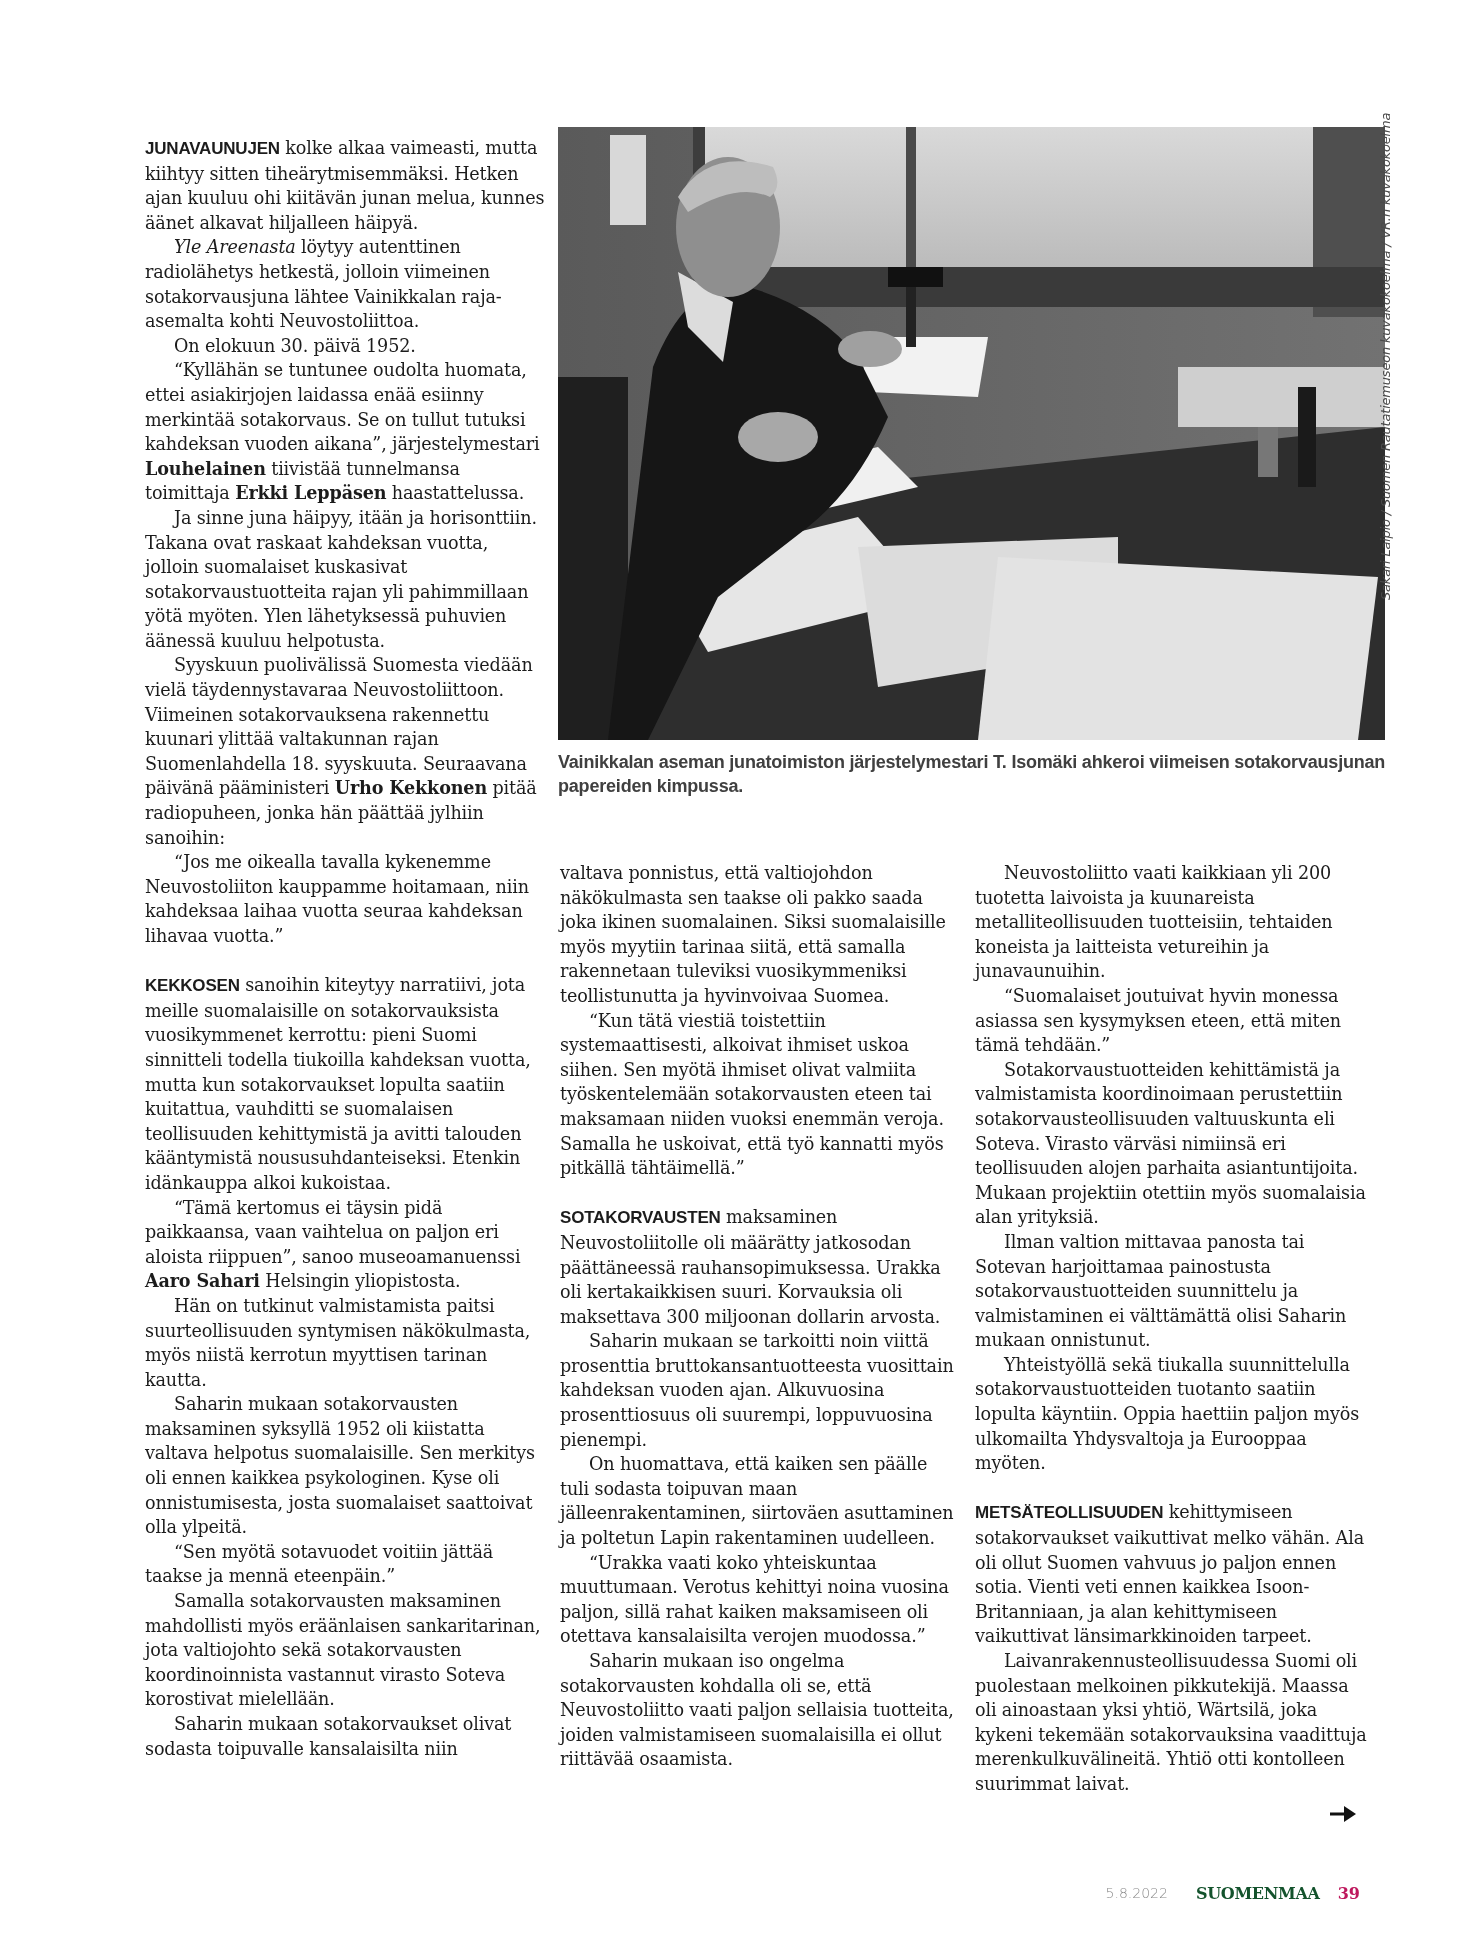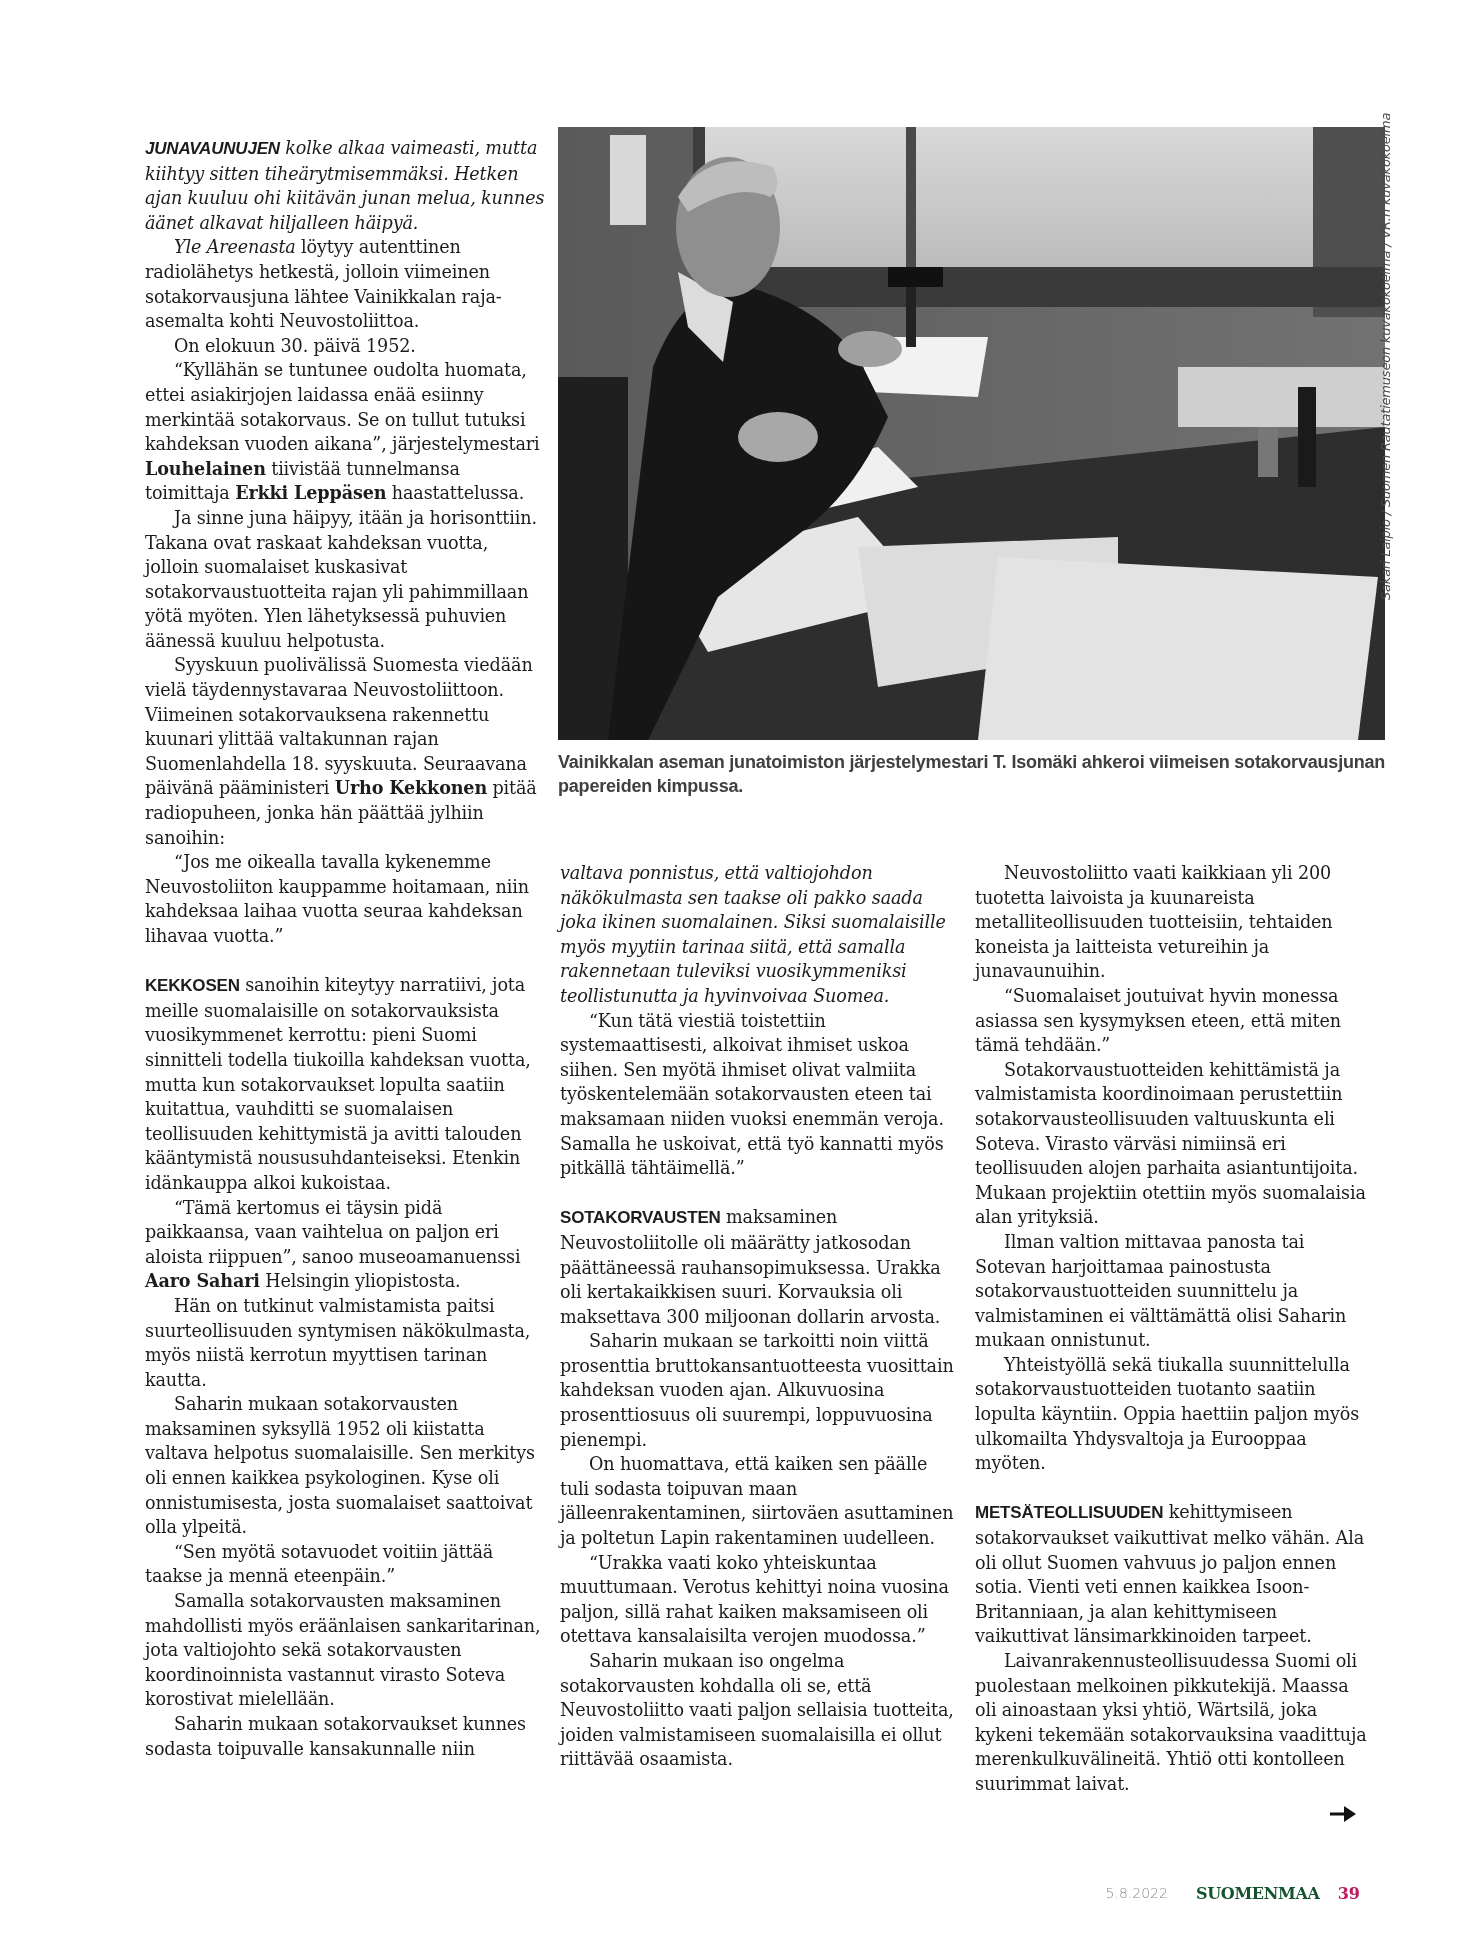--- a/index.html
+++ b/index.html
@@ -1,19 +1,19 @@
 <!DOCTYPE html>
 <html><head>
 <meta charset="utf-8">
 <style>
   html, body { margin:0; padding:0; background:#ffffff; }
   body { width:1480px; height:1952px; position:relative; overflow:hidden; color:#1c1c1c; }
   .col { position:absolute; width:400px; font-family:"DejaVu Serif", "Liberation Serif", serif; font-size:17.6px; line-height:24.6px; letter-spacing:-0.15px; }
   .col p { margin:0; text-indent:29px; }
-  .col p.noindent { text-indent:0;font-style:italic; }
+  .col p.noindent { text-indent:0; }
   .col p.sect { text-indent:0; margin-top:24.6px; }
   .lead { font-family:"Liberation Sans", sans-serif; font-weight:bold; letter-spacing:-0.2px; font-size:17px; }
   .col b { font-weight:bold; }
   .col i { font-style:italic; }
   #col1 { left:145px; top:136px; }
   #col2 { left:560px; top:861px; }
   #col3 { left:975px; top:861px; }
   .photo { position:absolute; left:558px; top:127px; width:827px; height:613px; overflow:hidden; background:#6b6b6b; }
   .photo svg { display:block; }
   .credit { position:absolute; left:1378px; top:600px; width:480px; transform-origin:0 0; transform:rotate(-90deg); font-family:"DejaVu Sans", sans-serif; font-style:italic; font-weight:300; font-size:13px; color:#4a4a4a; white-space:nowrap; letter-spacing:-0.2px; }
@@ -88,21 +88,21 @@
   <p><span>“Kyllähän se tuntunee oudolta huomata, ettei asiakirjojen laidassa enää esiinny merkintää sotakorvaus. Se on tullut tutuksi kahdeksan vuoden aikana”, järjestelymestari </span><b>Louhelainen</b><span> tiivistää tunnelmansa toimittaja </span><b>Erkki Leppäsen</b><span> haastattelussa.</span></p>
   <p>Ja sinne juna häipyy, itään ja horisonttiin. Takana ovat raskaat kahdeksan vuotta, jolloin suomalaiset kuskasivat sotakorvaustuotteita rajan yli pahimmillaan yötä myöten. Ylen lähetyksessä puhuvien äänessä kuuluu helpotusta.</p>
   <p><span>Syyskuun puolivälissä Suomesta viedään vielä täydennystavaraa Neuvostoliittoon. Viimeinen sotakorvauksena rakennettu kuunari ylittää valtakunnan rajan Suomenlahdella 18. syyskuuta. Seuraavana päivänä pääministeri </span><b>Urho Kekkonen</b><span> pitää radiopuheen, jonka hän päättää jylhiin sanoihin:</span></p>
   <p>“Jos me oikealla tavalla kykenemme Neuvostoliiton kauppamme hoitamaan, niin kahdeksaa laihaa vuotta seuraa kahdeksan lihavaa vuotta.”</p>
   <p class="sect"><span class="lead">KEKKOSEN</span><span> sanoihin kiteytyy narratiivi, jota meille suomalaisille on sotakorvauksista vuosikymmenet kerrottu: pieni Suomi sinnitteli todella tiukoilla kahdeksan vuotta, mutta kun sotakorvaukset lopulta saatiin kuitattua, vauhditti se suomalaisen teollisuuden kehittymistä ja avitti talouden kääntymistä noususuhdanteiseksi. Etenkin idänkauppa alkoi kukoistaa.</span></p>
   <p><span>“Tämä kertomus ei täysin pidä paikkaansa, vaan vaihtelua on paljon eri aloista riippuen”, sanoo museoamanuenssi </span><b>Aaro Sahari</b><span> Helsingin yliopistosta.</span></p>
   <p>Hän on tutkinut valmistamista paitsi suurteollisuuden syntymisen näkökulmasta, myös niistä kerrotun myyttisen tarinan kautta.</p>
   <p>Saharin mukaan sotakorvausten maksaminen syksyllä 1952 oli kiistatta valtava helpotus suomalaisille. Sen merkitys oli ennen kaikkea psykologinen. Kyse oli onnistumisesta, josta suomalaiset saattoivat olla ylpeitä.</p>
   <p>“Sen myötä sotavuodet voitiin jättää taakse ja mennä eteenpäin.”</p>
   <p>Samalla sotakorvausten maksaminen mahdollisti myös eräänlaisen sankaritarinan, jota valtiojohto sekä sotakorvausten koordinoinnista vastannut virasto Soteva korostivat mielellään.</p>
-  <p>Saharin mukaan sotakorvaukset kunnes sodasta toipuvalle kansakunnalle niin</p>
+  <p>Saharin mukaan sotakorvaukset olivat sodasta toipuvalle kansalaisilta niin</p>
 </div>
 
 <div class="col" id="col2">
   <p class="noindent">valtava ponnistus, että valtiojohdon näkökulmasta sen taakse oli pakko saada joka ikinen suomalainen. Siksi suomalaisille myös myytiin tarinaa siitä, että samalla rakennetaan tuleviksi vuosikymmeniksi teollistunutta ja hyvinvoivaa Suomea.</p>
   <p>“Kun tätä viestiä toistettiin systemaattisesti, alkoivat ihmiset uskoa siihen. Sen myötä ihmiset olivat valmiita työskentelemään sotakorvausten eteen tai maksamaan niiden vuoksi enemmän veroja. Samalla he uskoivat, että työ kannatti myös pitkällä tähtäimellä.”</p>
   <p class="sect"><span class="lead">SOTAKORVAUSTEN</span><span> maksaminen Neuvostoliitolle oli määrätty jatkosodan päättäneessä rauhansopimuksessa. Urakka oli kertakaikkisen suuri. Korvauksia oli maksettava 300 miljoonan dollarin arvosta.</span></p>
   <p>Saharin mukaan se tarkoitti noin viittä prosenttia bruttokansantuotteesta vuosittain kahdeksan vuoden ajan. Alkuvuosina prosenttiosuus oli suurempi, loppuvuosina pienempi.</p>
   <p>On huomattava, että kaiken sen päälle tuli sodasta toipuvan maan jälleenrakentaminen, siirtoväen asuttaminen ja poltetun Lapin rakentaminen uudelleen.</p>
   <p>“Urakka vaati koko yhteiskuntaa muuttumaan. Verotus kehittyi noina vuosina paljon, sillä rahat kaiken maksamiseen oli otettava kansalaisilta verojen muodossa.”</p>
   <p>Saharin mukaan iso ongelma sotakorvausten kohdalla oli se, että Neuvostoliitto vaati paljon sellaisia tuotteita, joiden valmistamiseen suomalaisilla ei ollut riittävää osaamista.</p>

